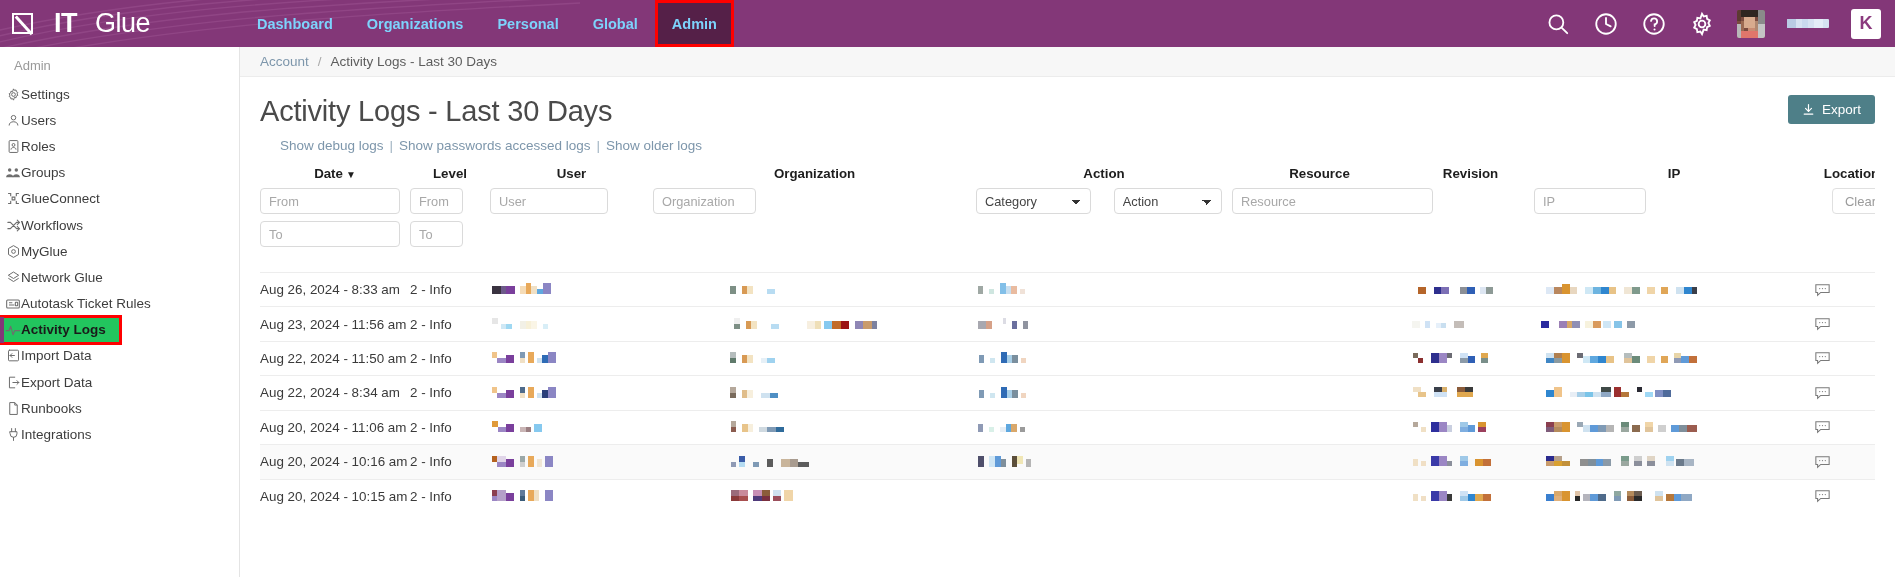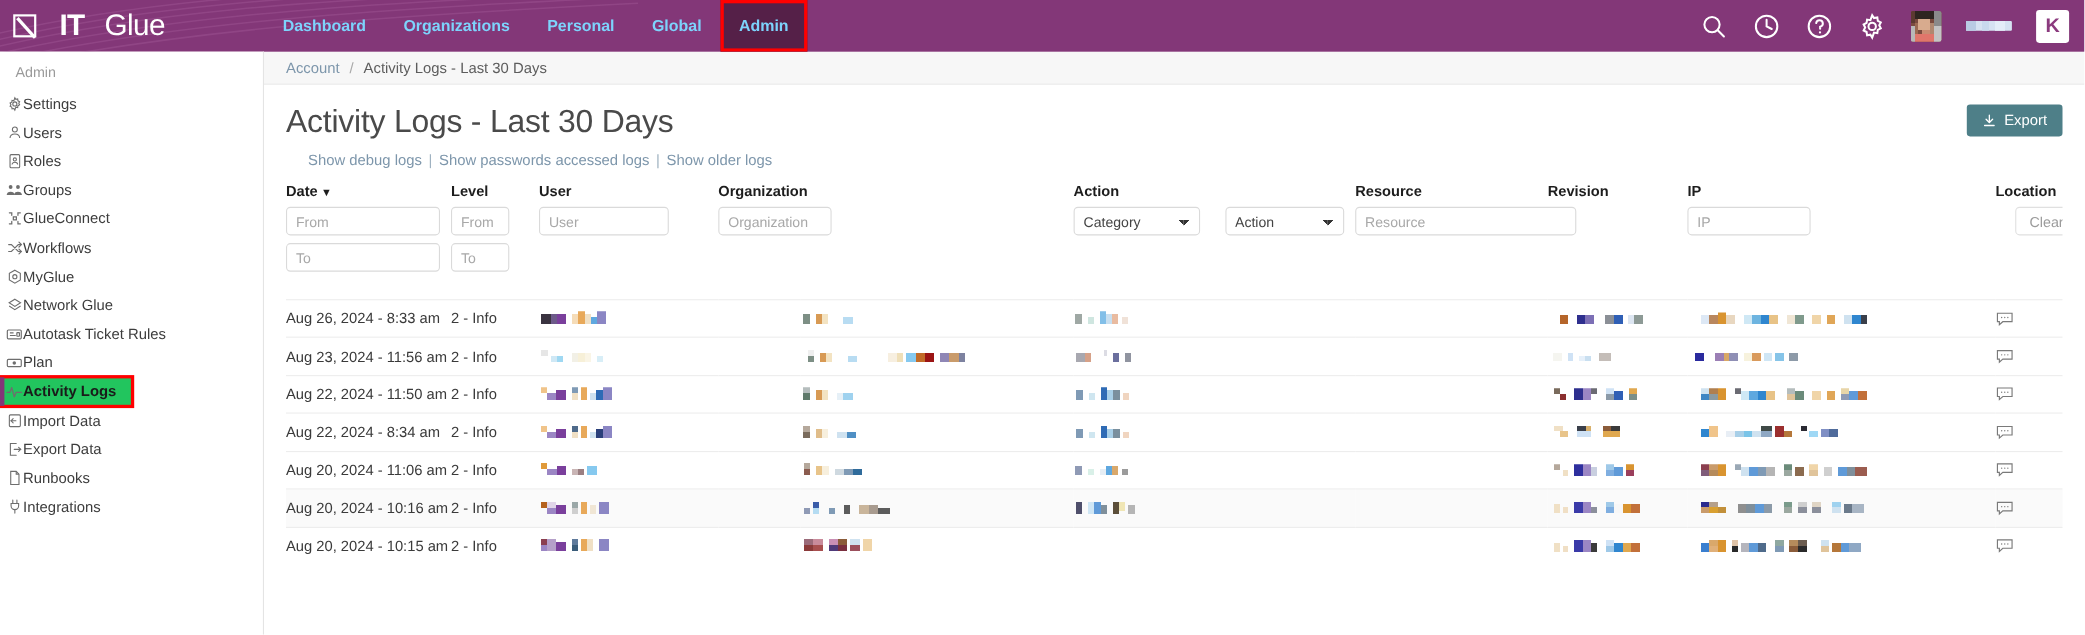--- a/index.html
+++ b/index.html
@@ -197,21 +197,21 @@
     color: #7d96ab;
     display: flex; gap: 0; margin-left: 20px;
   }
   .sublink { cursor: pointer; }
   .sublink-sep { margin: 0 6px; color: #9fb2c1; }
 
   
   .table-wrap { margin-top: 13px; flex: 1; min-height: 0; overflow: hidden; }
   table.logs { width: 100%; border-collapse: collapse; table-layout: fixed; }
   table.logs th {
-    text-align: left;
+    text-align: center;
     font-size: 13.3px;
     font-weight: 700;
     color: #1d1d1d;
     padding: 0 0 7px 0;
     vertical-align: bottom;
     white-space: nowrap;
   }
   .sort-caret { font-size: 10px; margin-left: 3px; }
 
   td.filtercell { padding: 0 10px 7px 0; vertical-align: top; }
@@ -445,29 +445,20 @@
       <span class="sicon">
           <svg viewBox="0 0 24 24" fill="none" stroke="currentColor" stroke-width="1.6" width="16" height="16">
             <rect x="2.5" y="6" width="19" height="12" rx="1.5"></rect>
             <path d="M6 10h5M6 13.5h8"></path>
             <rect x="15.5" y="9.5" width="3.5" height="5" rx=".6"></rect>
           </svg>
         </span>
       <span>Autotask Ticket Rules</span>
     </div>
 
-    <div class="side-item">
-      <span class="sicon">
-          <svg viewBox="0 0 24 24" fill="none" stroke="currentColor" stroke-width="1.6" width="16" height="16">
-            <rect x="2.5" y="7" width="19" height="10" rx="1.5"></rect>
-            <circle cx="12" cy="12" r="2.4" fill="currentColor" stroke="none"></circle>
-          </svg>
-        </span>
-      <span>Plan</span>
-    </div>
 
     <div class="side-item active redbox">
       <span class="sicon">
           <svg viewBox="0 0 24 24" fill="none" stroke="currentColor" stroke-width="1.8" stroke-linecap="round" stroke-linejoin="round" width="16" height="16">
             <polyline points="2,13 6,13 8.5,6.5 12,19 14.5,13 22,13"></polyline>
           </svg>
         </span>
       <span>Activity Logs</span>
     </div>
 

